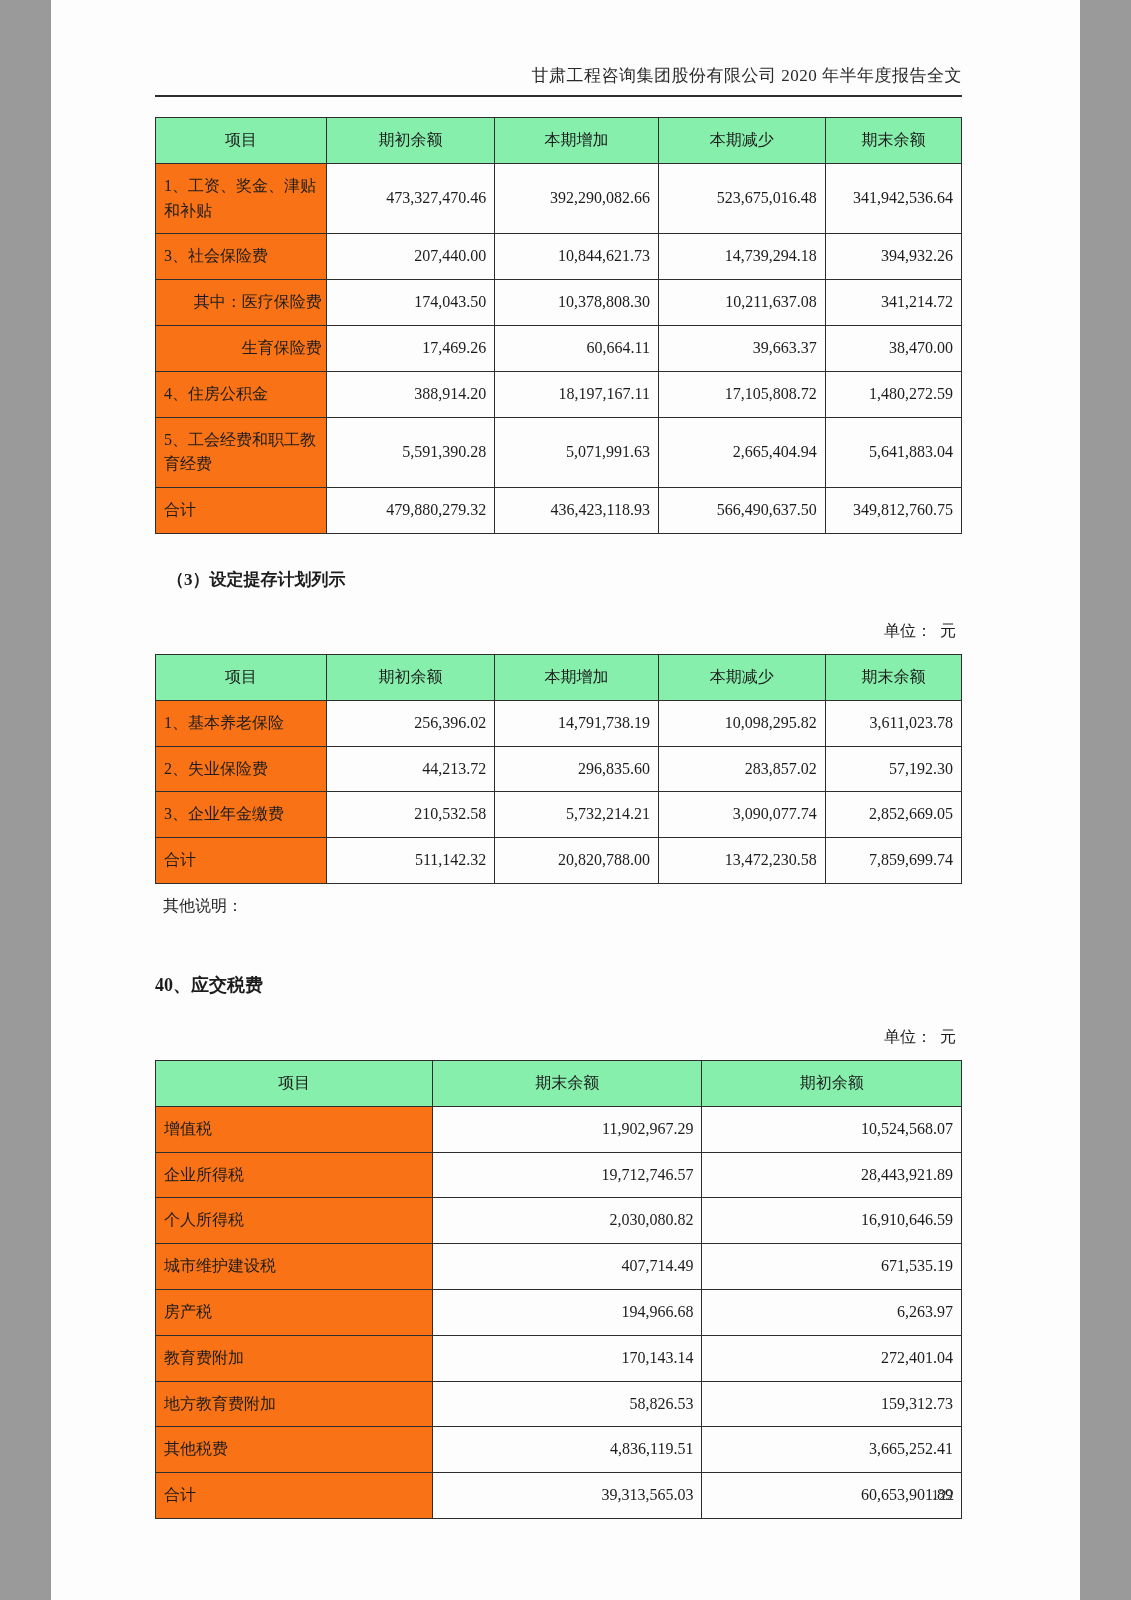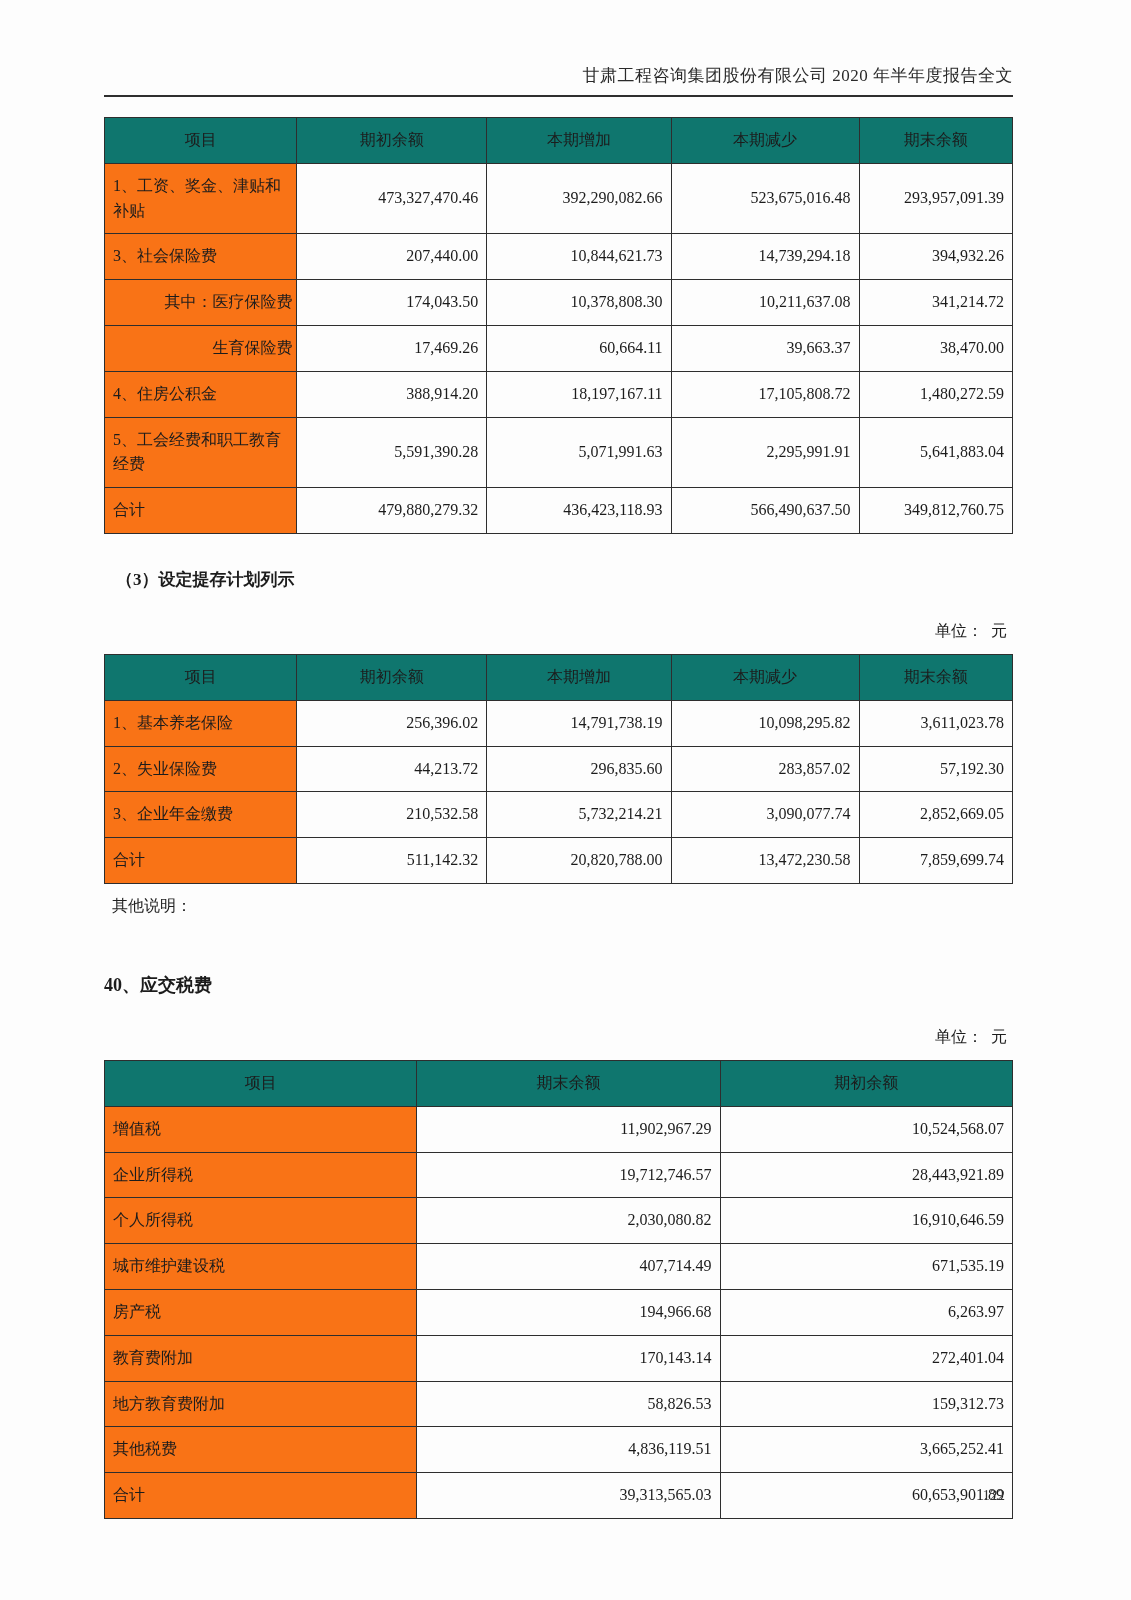--- a/index.html
+++ b/index.html
@@ -1,27 +1,27 @@
 <!DOCTYPE html>
 <html><head>
 <meta charset="utf-8">
 <style>
   html,body{margin:0;padding:0;background:#9a9a9a;}
   .page{
-    width:1131px;height:1600px;background:#fdfdfd;margin:0 auto;
+    width:1029px;height:1600px;background:#fdfdfd;margin:0 auto;
     position:relative;box-sizing:border-box;
     padding:64px 118px 0 104px;
     font-family:"Liberation Serif","DejaVu Serif",serif;
     color:#1c1c1c;overflow:hidden;
   }
   .doc-header{font-size:17px;text-align:right;letter-spacing:.5px;color:#2a2a2a;padding-bottom:8px;}
   .header-rule{border:none;border-top:2px solid #2e2e2e;margin:0 0 20px 0;}
   table{width:100%;border-collapse:collapse;table-layout:fixed;font-size:16px;}
   th,td{border:1px solid #2e2e2e;padding:10px 8px;vertical-align:middle;line-height:1.55;}
-  th{background:#0f766e;font-weight:normal;text-align:center;margin-left:7px;}
+  th{background:#86efac;font-weight:normal;text-align:center;margin-left:7px;}
   td.lab{background:#f97316;text-align:left;}
   td.lab.sub{text-align:right;padding-right:4px;}
   td.num{background:#fdfdfd;text-align:right;font-variant-numeric:tabular-nums;}
   .t5 col.c0{width:21.2%;} .t5 col.c1{width:20.9%;} .t5 col.c2{width:20.3%;} .t5 col.c3{width:20.7%;} .t5 col.c4{width:16.9%;}
   .t3 col.c0{width:34.4%;} .t3 col.c1{width:33.4%;} .t3 col.c2{width:32.2%;}
   .sec-heading{font-size:17px;font-weight:bold;margin:34px 0 0 12px;}
   .sec-heading.num40{margin-left:0;font-size:18px;}
   .unit-row{text-align:right;font-size:16px;margin:30px 0 12px 0;white-space:pre;padding-right:6px;}
   .note{font-size:16px;margin:12px 0 0 8px;color:#222;}
   .gap-lg{height:22px;}
@@ -51,21 +51,21 @@
         <th>本期减少</th>
         <th>期末余额</th>
       </tr>
     </thead>
     <tbody>
       <tr>
         <td class="lab">1、工资、奖金、津贴和补贴</td>
         <td class="num">473,327,470.46</td>
         <td class="num">392,290,082.66</td>
         <td class="num">523,675,016.48</td>
-        <td class="num">293,957,091.39</td>
+        <td class="num">341,942,536.64</td>
       </tr>
       <tr>
         <td class="lab">3、社会保险费</td>
         <td class="num">207,440.00</td>
         <td class="num">10,844,621.73</td>
         <td class="num">14,739,294.18</td>
         <td class="num">394,932.26</td>
       </tr>
       <tr>
         <td class="lab sub">其中：医疗保险费</td>
@@ -85,21 +85,21 @@
         <td class="lab">4、住房公积金</td>
         <td class="num">388,914.20</td>
         <td class="num">18,197,167.11</td>
         <td class="num">17,105,808.72</td>
         <td class="num">1,480,272.59</td>
       </tr>
       <tr>
         <td class="lab">5、工会经费和职工教育经费</td>
         <td class="num">5,591,390.28</td>
         <td class="num">5,071,991.63</td>
-        <td class="num">2,295,991.91</td>
+        <td class="num">2,665,404.94</td>
         <td class="num">5,641,883.04</td>
       </tr>
       <tr>
         <td class="lab">合计</td>
         <td class="num">479,880,279.32</td>
         <td class="num">436,423,118.93</td>
         <td class="num">566,490,637.50</td>
         <td class="num">349,812,760.75</td>
       </tr>
     </tbody>

